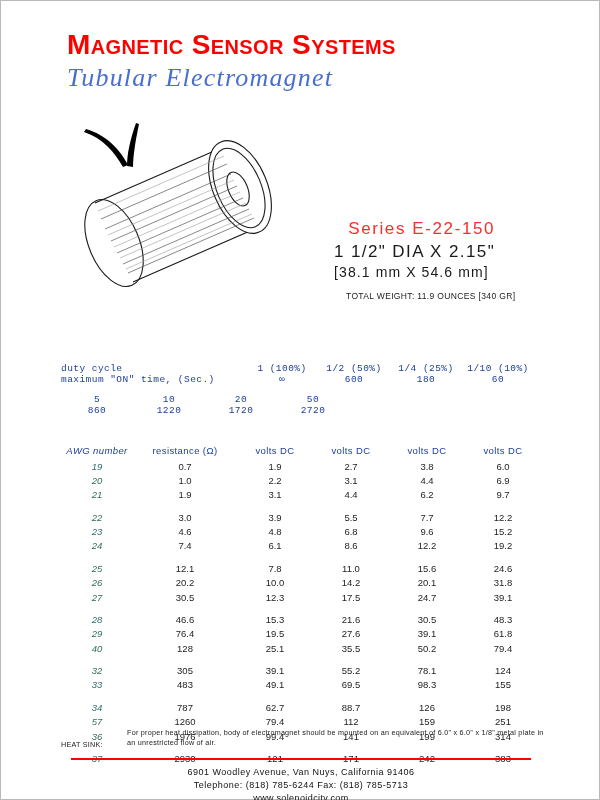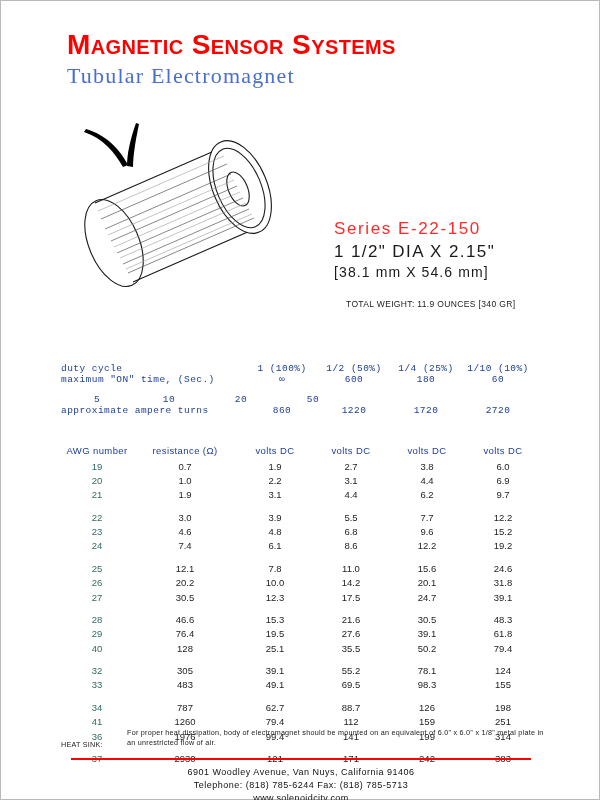--- a/index.html
+++ b/index.html
@@ -35,21 +35,22 @@
     color: #ff0000;
     font-variant: small-caps;
     text-transform: none;
     white-space: nowrap;
   }
   .subtitle {
     position: absolute;
     left: 66px;
     top: 62px;
     font-family: "Liberation Serif", serif;
-    font-size: 22px;
+    font-style: italic;
+    font-size: 26px;
     color: #4a6ed0;
     letter-spacing: 1.2px;
     white-space: nowrap;
   }
 
   
   .illustration {
     position: absolute;
     left: 52px;
     top: 106px;
@@ -62,20 +63,21 @@
     position: absolute;
     left: 333px;
     top: 218px;
     font-family: "Liberation Sans", sans-serif;
   }
   .series-name {
     color: #ff2a2a;
     font-size: 17px;
     letter-spacing: 1.6px;
     white-space: nowrap;
+    text-align: right;
   }
   .dim-imperial {
     color: #1a1a1a;
     font-size: 17px;
     letter-spacing: 1.4px;
     margin-top: 3px;
     white-space: nowrap;
   }
   .dim-metric {
     color: #1a1a1a;
@@ -85,21 +87,20 @@
     white-space: nowrap;
   }
   .weight {
     position: absolute;
     left: 345px;
     top: 290px;
     font-size: 8.5px;
     letter-spacing: 0.35px;
     color: #1a1a1a;
     white-space: nowrap;
-    margin-top: 8px;
   }
 
   
   .duty-block {
     position: absolute;
     left: 60px;
     top: 362px;
     width: 480px;
     color: #20409a;
     font-size: 9.5px;
@@ -141,20 +142,21 @@
   .awg-row {
     display: flex;
     height: 14.2px;
     align-items: baseline;
   }
   .c-awg {
     width: 72px;
     flex: none;
     text-align: center;
     color: #2f6b63;
+    font-style: italic;
   }
   .c-res {
     width: 104px;
     flex: none;
     text-align: center;
     color: #232323;
   }
   .c-v {
     width: 76px;
     flex: none;
@@ -280,21 +282,20 @@
       <span class="spec-val">60</span>
     </div>
     <div class="gap-row"></div>
     <div class="spec-row">
       <span class="spec-val">5</span>
       <span class="spec-val">10</span>
       <span class="spec-val">20</span>
       <span class="spec-val">50</span>
     </div>
     <div class="spec-row">
-      <span class="spec-label">approximate ampere turns</span>
       <span class="spec-val">860</span>
       <span class="spec-val">1220</span>
       <span class="spec-val">1720</span>
       <span class="spec-val">2720</span>
     </div>
   </div>
 
   <div class="awg-table">
     <div class="awg-head">
       <span class="c-awg">AWG number</span>
@@ -424,21 +425,21 @@
         <div class="group-gap"></div>
         <div class="awg-row">
           <span class="c-awg">34</span>
           <span class="c-res">787</span>
           <span class="c-v">62.7</span>
           <span class="c-v">88.7</span>
           <span class="c-v">126</span>
           <span class="c-v">198</span>
         </div>
         <div class="awg-row">
-          <span class="c-awg">41</span>
+          <span class="c-awg">57</span>
           <span class="c-res">1260</span>
           <span class="c-v">79.4</span>
           <span class="c-v">112</span>
           <span class="c-v">159</span>
           <span class="c-v">251</span>
         </div>
         <div class="awg-row">
           <span class="c-awg">36</span>
           <span class="c-res">1976</span>
           <span class="c-v">99.4</span>

